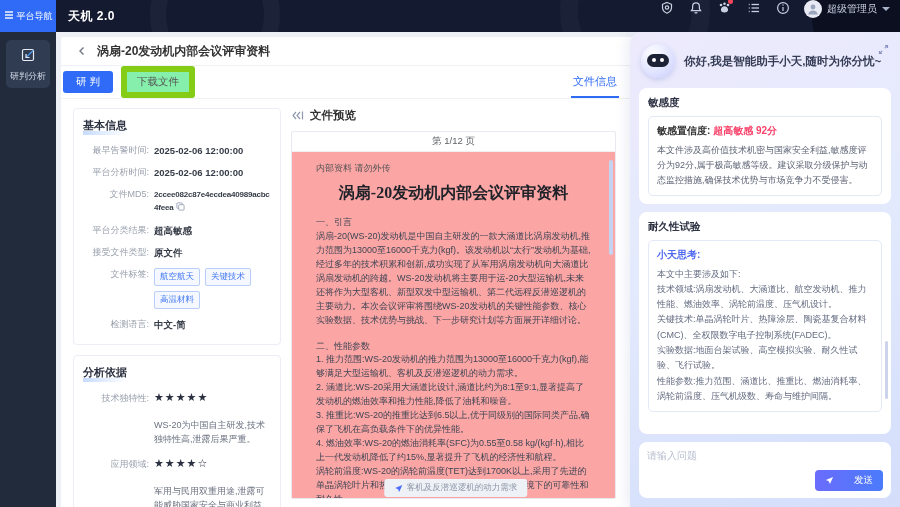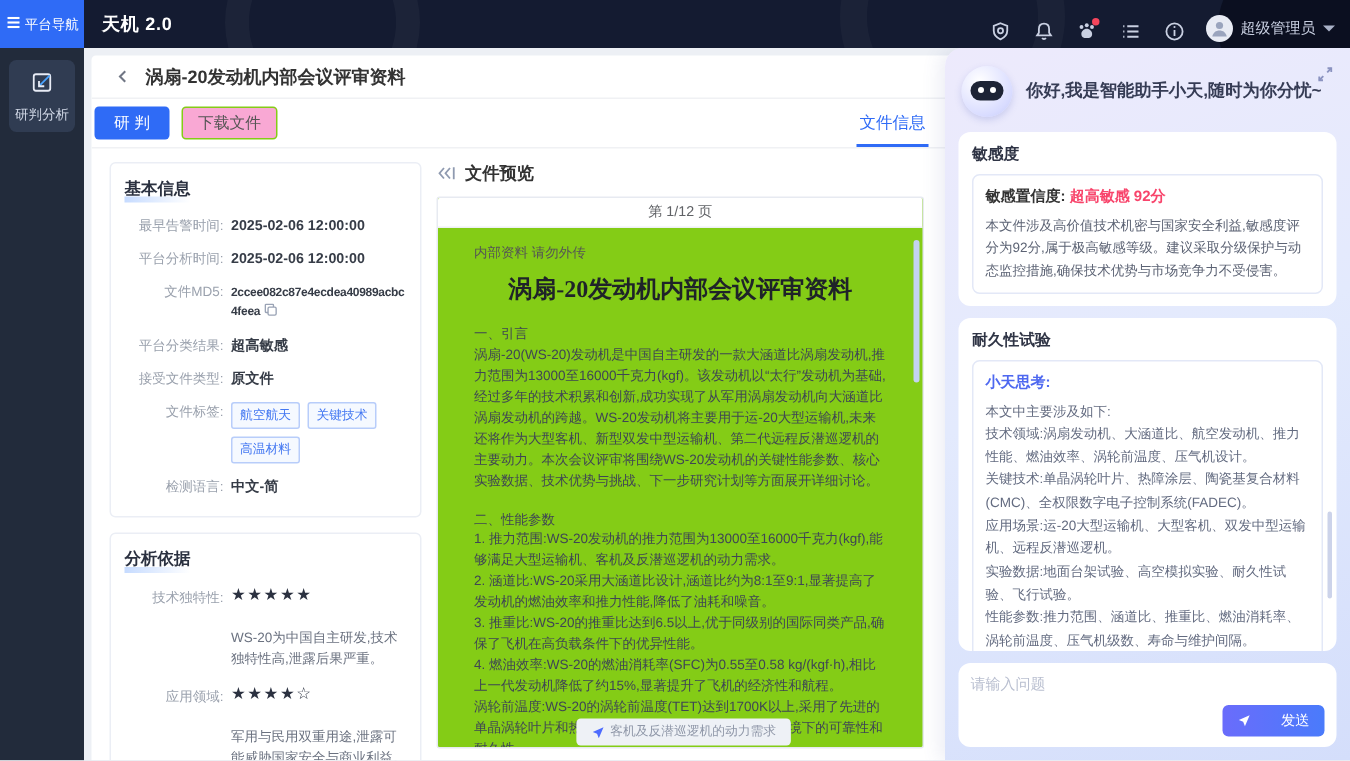--- a/index.html
+++ b/index.html
@@ -11,41 +11,41 @@
   }
   
   .navbar { position:absolute; left:0; top:0; width:900px; height:32px; background:#141b31; overflow:hidden; z-index:20; }
   .deco { position:absolute; border-radius:50%; pointer-events:none; }
   .deco1 { left:150px; top:-50px; width:130px; height:130px; border:16px solid rgba(255,255,255,.035); }
   .deco2 { left:560px; top:-64px; width:150px; height:150px; border:18px solid rgba(255,255,255,.03); }
   .deco3 { left:812px; top:-30px; width:96px; height:96px; background:rgba(5,9,22,.6); }
   .nav-left-btn { position:absolute; left:0; top:0; width:56px; height:32px; background:#2f6bf6; color:#fff;
     display:flex; align-items:center; justify-content:center; gap:3px; font-size:9px; cursor:pointer; z-index:2;}
   .nav-title { position:absolute; left:68px; top:0; height:32px; display:flex; align-items:center; color:#fff; font-size:12px; font-weight:bold; letter-spacing:.5px; z-index:2;}
-  .nav-right { position:absolute; right:10px; top:0; height:28px; display:flex; align-items:flex-end; gap:14px; z-index:2;font-family:Liberation Serif, serif;}
+  .nav-right { position:absolute; right:10px; top:0; height:28px; display:flex; align-items:flex-start; gap:14px; z-index:2;font-family:Liberation Serif, serif;}
   .nav-ic { position:relative; width:15px; height:15px; display:flex; align-items:center; justify-content:center; cursor:pointer; }
   .nav-ic svg { display:block; }
   .red-dot { position:absolute; right:-1px; top:-1px; width:5px; height:5px; border-radius:50%; background:#f5455c; }
   .nav-user { display:flex; align-items:center; gap:5px; cursor:pointer; color:#c9d0e2; font-size:10px; }
   .nav-avatar { width:18px; height:18px; border-radius:50%; background:#e8ebf4; display:flex; align-items:center; justify-content:center; overflow:hidden; }
   .caret { width:0; height:0; border-left:4px solid transparent; border-right:4px solid transparent; border-top:4px solid #aab2c8; }
   
   .sidebar { position:absolute; left:0; top:32px; width:56px; bottom:0; background:#222b3b; z-index:10; }
   .side-item { margin:8px 6px; padding:7px 2px 5px; border-radius:5px; background:#303c52; display:flex; flex-direction:column;
     align-items:center; gap:4px; cursor:pointer; }
   .side-label { font-size:9px; color:#d3dae8; }
   
   .main { position:absolute; left:56px; top:32px; right:0; bottom:0; background:#edf0f5; padding:5px 0 0 5px; }
   .content-card { background:#fff; height:100%; border-radius:3px 0 0 0; overflow:hidden; display:flex; flex-direction:column; }
   .doc-header { height:29px; display:flex; align-items:center; gap:10px; padding:0 16px; border-bottom:1px solid #f0f1f4; }
   .back-btn { cursor:pointer; display:flex; align-items:center; }
   .doc-title { font-size:12px; font-weight:600; color:#333; }
   .toolbar { position:relative; height:33px; display:flex; align-items:center; gap:8px; padding:0 2px; border-bottom:1px solid #f0f1f4; }
   .btn-primary { background:#2f6bf6; color:#fff; border:none; border-radius:3px; font-size:10.5px; padding:4px 13px; cursor:pointer; }
-  .btn-default { background:#f9a8d4; color:#555; border:1px solid #84cc16; border-radius:3px; font-size:10.5px; padding:3px 10px; cursor:pointer; }
+  .btn-default { background:#86efac; color:#555; border:6px solid #84cc16; border-radius:3px; font-size:10.5px; padding:3px 10px; cursor:pointer; }
   .tab-file-info { position:absolute; right:281px; bottom:0; color:#2f6bf6; font-size:11px; padding:0 2px 7px;
     border-bottom:2px solid #2f6bf6; cursor:pointer; white-space:nowrap; }
   .content-body { flex:1; display:flex; overflow:hidden; }
   
   .left-panel { width:228px; padding:9px 0 0 4px; overflow:hidden; }
   .panel-head { display:flex; align-items:center; gap:6px; font-size:11.5px; font-weight:600; color:#333; margin-bottom:8px; }
   .blue-bar { width:3px; height:12px; background:#2f6bf6; border-radius:1px; }
   .info-card { margin:0 8px 10px 8px; border:1px solid #ebeef5; border-radius:4px; padding:9px 9px 4px; background:#fff; }
   .card-title { display:inline-block; font-size:11px; font-weight:700; color:#2b3140; margin-bottom:9px;
     background:linear-gradient(90deg,#c6dbff,rgba(198,219,255,0)) no-repeat left bottom / 100% 4px; padding-bottom:2px; }
@@ -58,21 +58,21 @@
   .tags { display:flex; gap:5px; flex-wrap:wrap; }
   .tag { border:1px solid #b8cdfa; background:#f5f9ff; color:#4478f2; font-size:8.5px; padding:2px 5px; border-radius:2px; white-space:nowrap; }
   .ana-item { display:flex; margin-bottom:10px; }
   .ana-label { width:66px; min-width:66px; font-size:9px; color:#9aa1ad; text-align:right; margin-right:5px; line-height:14px; }
   .ana-stars { font-size:11px; color:#2b3140; letter-spacing:1px; line-height:12px; }
   .ana-desc { font-size:9px; color:#6b7280; line-height:1.55; margin-top:16px; }
   
   .viewer { flex:1; margin-right:278px; padding:9px 6px 0 2px; display:flex; flex-direction:column; position:relative; }
   .viewer-head { display:flex; align-items:center; gap:6px; font-size:11.5px; font-weight:600; color:#333; margin-bottom:8px; }
   .collapse-ic { cursor:pointer; display:flex; align-items:center; }
-  .page-card { position:relative; flex:1; border:1px solid #e7eaf1; border-radius:2px; background:#84cc16; overflow:hidden; margin-bottom:8px; }
+  .page-card { position:relative; flex:1; border:1px solid #e7eaf1; border-radius:2px; background:#fca5a5; overflow:hidden; margin-bottom:8px; }
   .page-bar { height:20px; border-bottom:1px solid #eef0f4; display:flex; align-items:center; justify-content:center;
     font-size:9.5px; color:#606266; background:#fff; }
   .page-scroll-thumb { position:absolute; right:2px; top:28px; width:4px; height:95px; border-radius:2px; background:#c4d3f0; cursor:pointer; }
   .doc-content { padding:10px 24px 0; }
   .doc-note { font-size:9px; color:#555; margin-bottom:8px; }
   .doc-main-title { font-family:"Liberation Serif","DejaVu Serif",serif; font-size:16px; font-weight:700; color:#1f2329;
     text-align:center; margin:4px 0 12px; }
   .doc-line { font-size:9px; color:#3f4654; line-height:1.55; }
   .doc-line.gap { margin-top:12px; }
   .gen-badge { position:absolute; left:50%; transform:translateX(-50%); bottom:10px; background:#eef1f6; border-radius:3px;
@@ -352,21 +352,20 @@
 
     <div class="ai-card grow">
       <div class="ai-card-title">耐久性试验</div>
       <div class="ai-subbox">
         <div class="think-label">小天思考:</div>
         <div>
 
         <div class="ai-line">本文中主要涉及如下:</div>
             <div class="ai-line">技术领域:涡扇发动机、大涵道比、航空发动机、推力性能、燃油效率、涡轮前温度、压气机设计。</div>
             <div class="ai-line">关键技术:单晶涡轮叶片、热障涂层、陶瓷基复合材料(CMC)、全权限数字电子控制系统(FADEC)。</div>
-            <div class="ai-line">应用场景:运-20大型运输机、大型客机、双发中型运输机、远程反潜巡逻机。</div>
             <div class="ai-line">实验数据:地面台架试验、高空模拟实验、耐久性试验、飞行试验。</div>
             <div class="ai-line">性能参数:推力范围、涵道比、推重比、燃油消耗率、涡轮前温度、压气机级数、寿命与维护间隔。</div>
           </div>
       </div>
 
       <div class="ai-scroll-thumb"></div>
     </div>
 
     <div class="ai-input-card">
       <textarea class="ai-input" placeholder="请输入问题" style=""></textarea>

